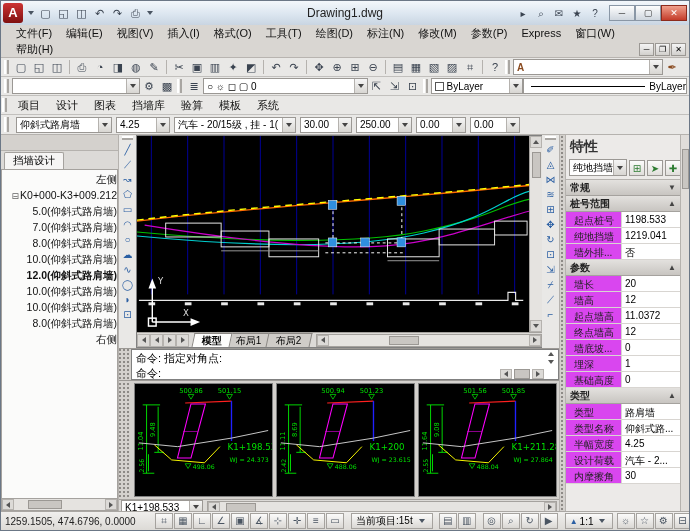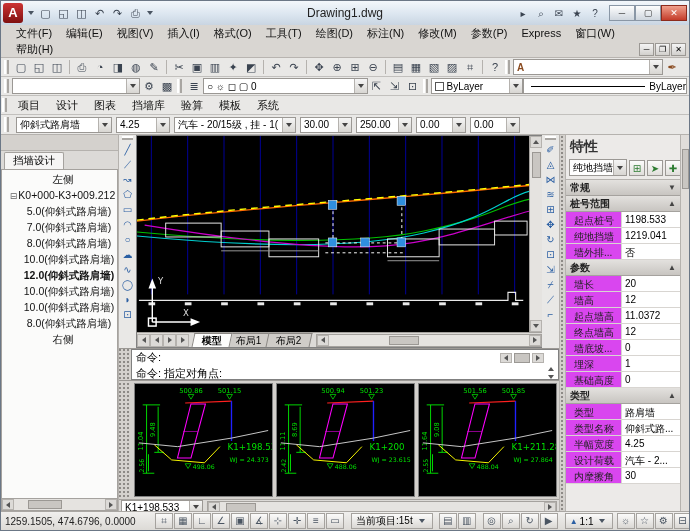--- a/index.html
+++ b/index.html
@@ -48,21 +48,21 @@
 
   
   .main { flex:1; display:flex; overflow:hidden; }
 
   
   .left-panel { width:118px; flex:0 0 auto; background:#eceae8; border-right:1px solid #b5b2ae; display:flex; flex-direction:column; }
   .lp-topstrip { height:16px; background:#d4d1cd; border-bottom:1px solid #b5b2ae; }
   .lp-tabs { height:18px; display:flex; align-items:flex-end; padding-left:3px; background:#dcdad7; }
   .lp-tab { font-size:10.5px; background:#f6f5f4; border:1px solid #a5a29e; border-bottom:none; padding:1px 8px; border-radius:2px 2px 0 0; }
   .lp-tree { flex:1; background:#fbfbfa; border:1px solid #a5a29e; border-bottom:none; overflow:hidden; padding-top:2px; }
-  .tree-item { display:block; width:100%; text-align:center; font-size:10.5px; color:#111; background:none; border:none; line-height:15px; white-space:nowrap; }
+  .tree-item { display:block; width:100%; text-align:right; font-size:10.5px; color:#111; background:none; border:none; line-height:15px; white-space:nowrap; }
   .tree-item .expander { color:#666; font-size:9px; margin-right:1px; }
   .tree-item.bold { font-weight:bold; }
   .lp-hscroll { height:13px; background:#e5e3e0; border:1px solid #a5a29e; display:flex; align-items:center; }
   .scroll-arrow { width:12px; height:100%; background:#dcdad7; border:1px solid #b5b2ae; display:flex; align-items:center; justify-content:center; }
   .scroll-arrow i { width:0; height:0; border-top:3px solid transparent; border-bottom:3px solid transparent; }
   .scroll-arrow i.left { border-right:4px solid #555; }
   .scroll-arrow i.right { border-left:4px solid #555; }
   .scroll-arrow i.up { border-left:3px solid transparent;border-right:3px solid transparent;border-bottom:4px solid #555;border-top:none; }
   .scroll-arrow i.down { border-left:3px solid transparent;border-right:3px solid transparent;border-top:4px solid #555;border-bottom:none; }
   .scroll-thumb { width:34px; height:9px; background:#c9c6c2; border:1px solid #9b9894; margin-left:14px; }
@@ -590,39 +590,39 @@
               <button class="tbtn">⟋</button>
               <button class="tbtn">⌐</button>
             </span>
         </div>
       </div>
 
       <div class="cmd-row">
         <div class="vgrip-strip"></div>
         <div class="cmd-win">
           <div class="cmd-line">
+            <span>命令: 指定对角点:</span>
+            <span class="cmd-scroll">
+              <span class="scroll-arrow">
+                  <i class="up"></i>
+                </span>
+              <span class="scroll-arrow">
+                  <i class="down"></i>
+                </span>
+            </span>
+          </div>
+          <div class="cmd-line">
             <span>命令:</span>
             <span class="cmd-hscroll">
               <span class="scroll-arrow">
                   <i class="left"></i>
                 </span>
               <span class="scroll-thumb" style="width:16px;height:10px;margin:0"></span>
               <span class="scroll-arrow">
                   <i class="right"></i>
-                </span>
-            </span>
-          </div>
-          <div class="cmd-line">
-            <span>命令: 指定对角点:</span>
-            <span class="cmd-scroll">
-              <span class="scroll-arrow">
-                  <i class="up"></i>
-                </span>
-              <span class="scroll-arrow">
-                  <i class="down"></i>
                 </span>
             </span>
           </div>
         </div>
       </div>
 
       <div class="sections-row">
         <div class="vgrip-strip"></div>
         <span style="display:flex;flex:1;gap:3px">
 

